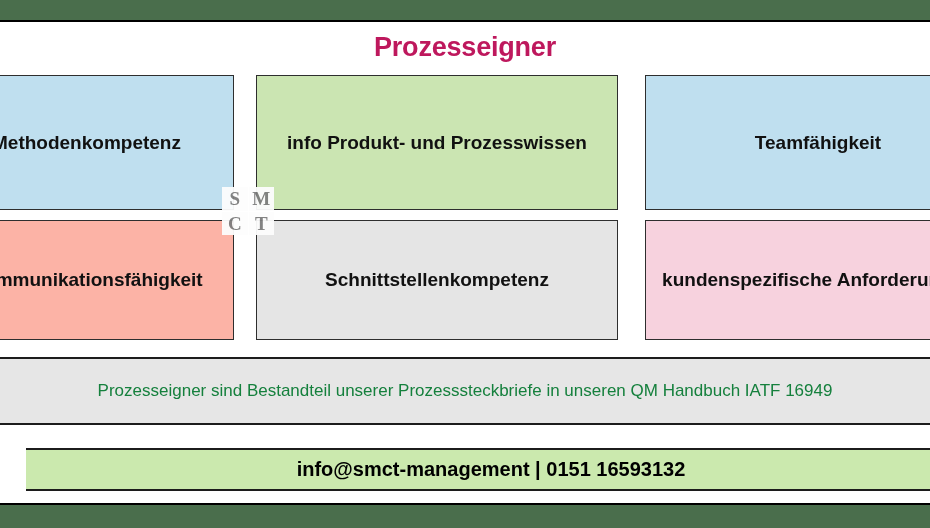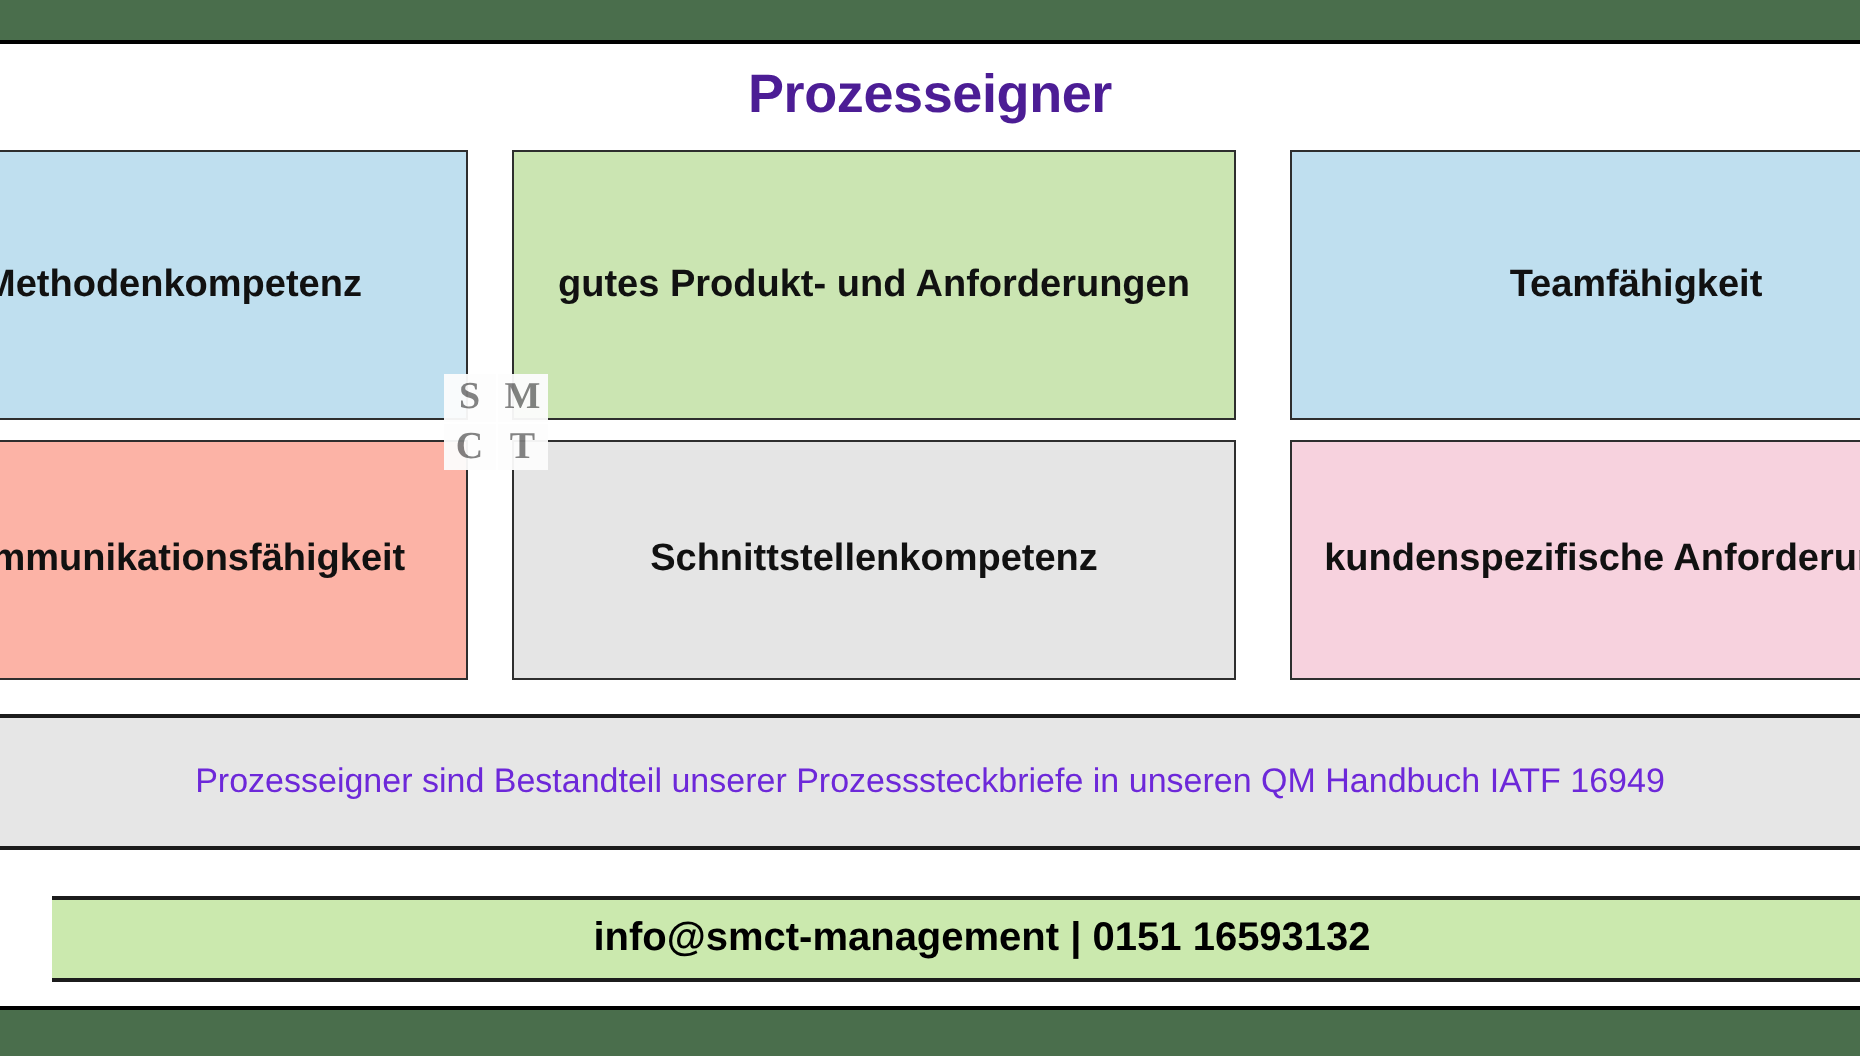--- a/index.html
+++ b/index.html
@@ -38,21 +38,21 @@
   .title {
     position: absolute;
     top: 24px;
     left: 0;
     width: 930px;
     height: 46px;
     line-height: 46px;
     text-align: center;
     font-size: 27px;
     font-weight: bold;
-    color: #4c1d95;
+    color: #be185d;
     letter-spacing: -0.2px;
   }
 
   
   .box {
     position: absolute;
     box-sizing: border-box;
     border: 1.5px solid #2e2e2e;
     display: flex;
     align-items: center;
@@ -137,21 +137,21 @@
     width: 930px;
     height: 68px;
     box-sizing: border-box;
     background: #e6e6e6;
     border-top: 2px solid #1c1c1c;
     border-bottom: 2px solid #1c1c1c;
     display: flex;
     align-items: center;
     justify-content: center;
     font-size: 17px;
-    color: #6d28d9;
+    color: #15803d;
     text-align: center;
     padding: 0 14px;
   }
 
   
   .contact-bar {
     position: absolute;
     left: 0;
     top: 448px;
     width: 930px;
@@ -173,21 +173,21 @@
 <body>
 
 <div class="band band-top"></div>
 
 <div class="title">Prozesseigner</div>
 
 <div class="box box-methoden">
   <span>Methodenkompetenz</span>
 </div>
 <div class="box box-produkt">
-  <span>gutes Produkt- und Anforderungen</span>
+  <span>info Produkt- und Prozesswissen</span>
 </div>
 <div class="box box-team">
   <span>Teamfähigkeit</span>
 </div>
 
 <div class="box box-kommunikation">
   <span>Kommunikationsfähigkeit</span>
 </div>
 <div class="box box-schnittstellen">
   <span>Schnittstellenkompetenz</span>

